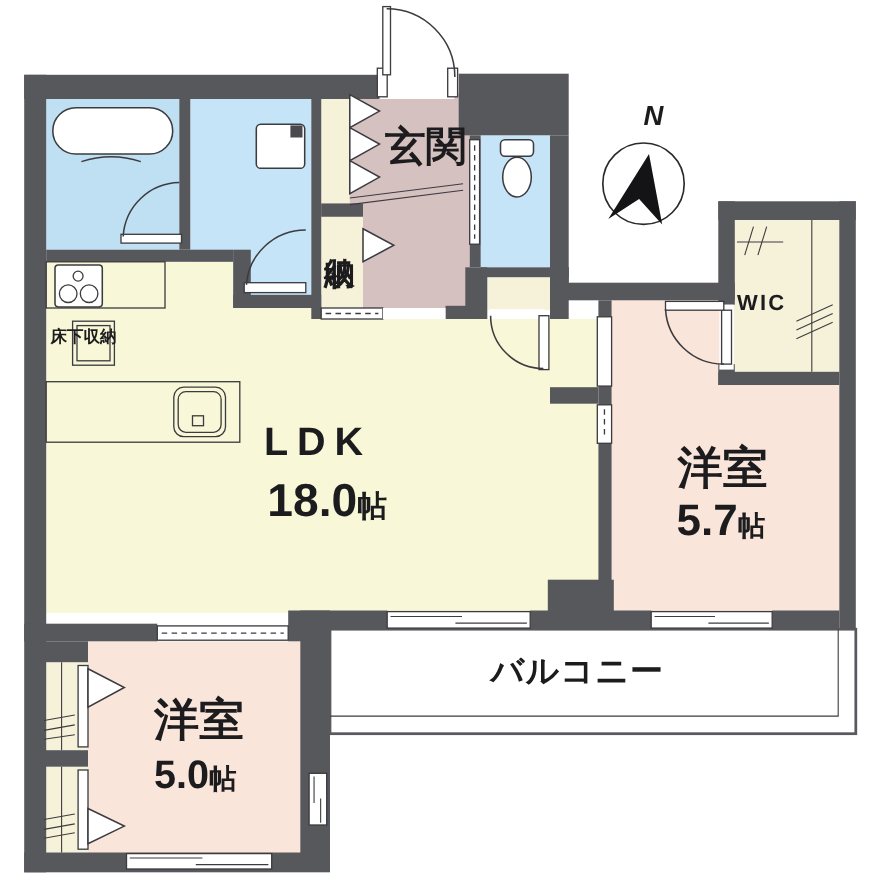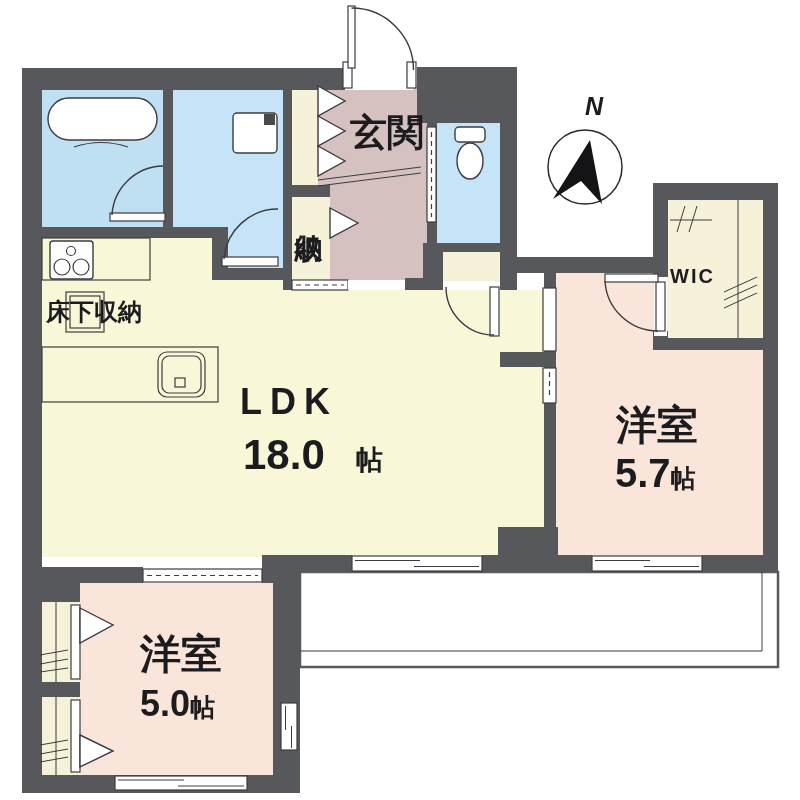--- a/index.html
+++ b/index.html
@@ -201,36 +201,37 @@
     <circle cx="585" cy="167" r="37" fill="#fff" stroke="#2a2a2c" stroke-width="1.5"></circle>
     <path d="M590,140 L553,199 L581,181 L602,204 Z" fill="#141416"></path>
   </g>
 </svg>
 
   <div class="lbl" style="left:350px;top:114px;font-size:37px;">玄関</div>
 
   <div class="lbl vert" style="left:294px;top:212px;font-size:28px;">収納</div>
 
   <div class="lbl" style="left:240px;top:384px;font-size:36px;letter-spacing:8px;">LDK</div>
-  <div class="lbl size" style="left:243px;top:434px;gap:31px;">
+  <div class="lbl size" style="left:243px;top:434px;">
     <span style="font-size:42px;">18.0</span>
       <span class="unit" style="font-size:27px;">帖</span>
   </div>
 
   <div class="lbl" style="left:616px;top:405px;font-size:41px;">洋室</div>
   <div class="lbl size" style="left:615px;top:453px;">
     <span style="font-size:40px;">5.7</span>
       <span class="unit" style="font-size:25px;">帖</span>
   </div>
 
   <div class="lbl" style="left:140px;top:634px;font-size:41px;">洋室</div>
   <div class="lbl size" style="left:140px;top:686px;">
     <span style="font-size:36px;">5.0</span>
       <span class="unit" style="font-size:25px;">帖</span>
   </div>
 
   <div class="lbl" style="left:670px;top:266px;font-size:20px;letter-spacing:2px;">WIC</div>
 
-
-  <div class="lbl" style="left:46px;top:300px;font-size:24px;font-family:Liberation Serif, serif;">床下収納</div>
+  <div class="lbl" style="left:446px;top:596px;font-size:30px;letter-spacing:1px;">バルコニー</div>
+
+  <div class="lbl" style="left:46px;top:300px;font-size:15px;font-family:Liberation Serif, serif;">床下収納</div>
 
   <div class="lbl" style="left:585px;top:94px;font-size:25px;font-style:italic;">N</div>
 </div>
 
 </body></html>

